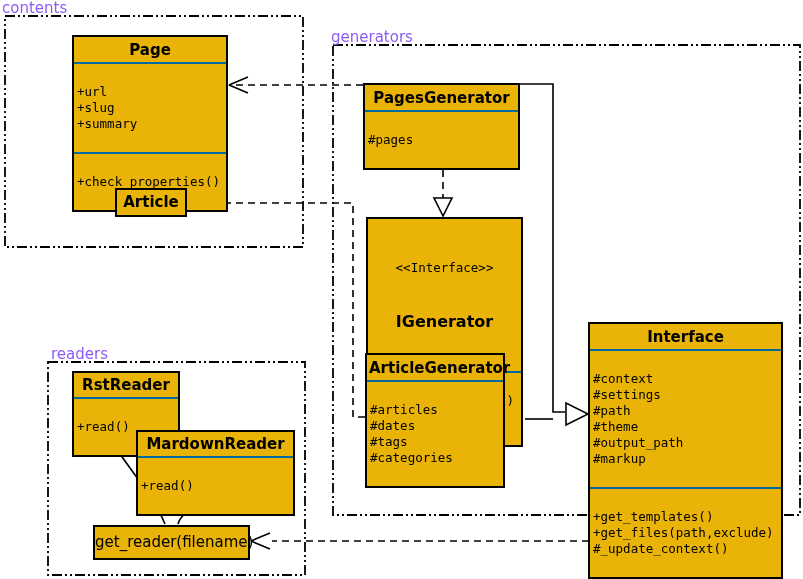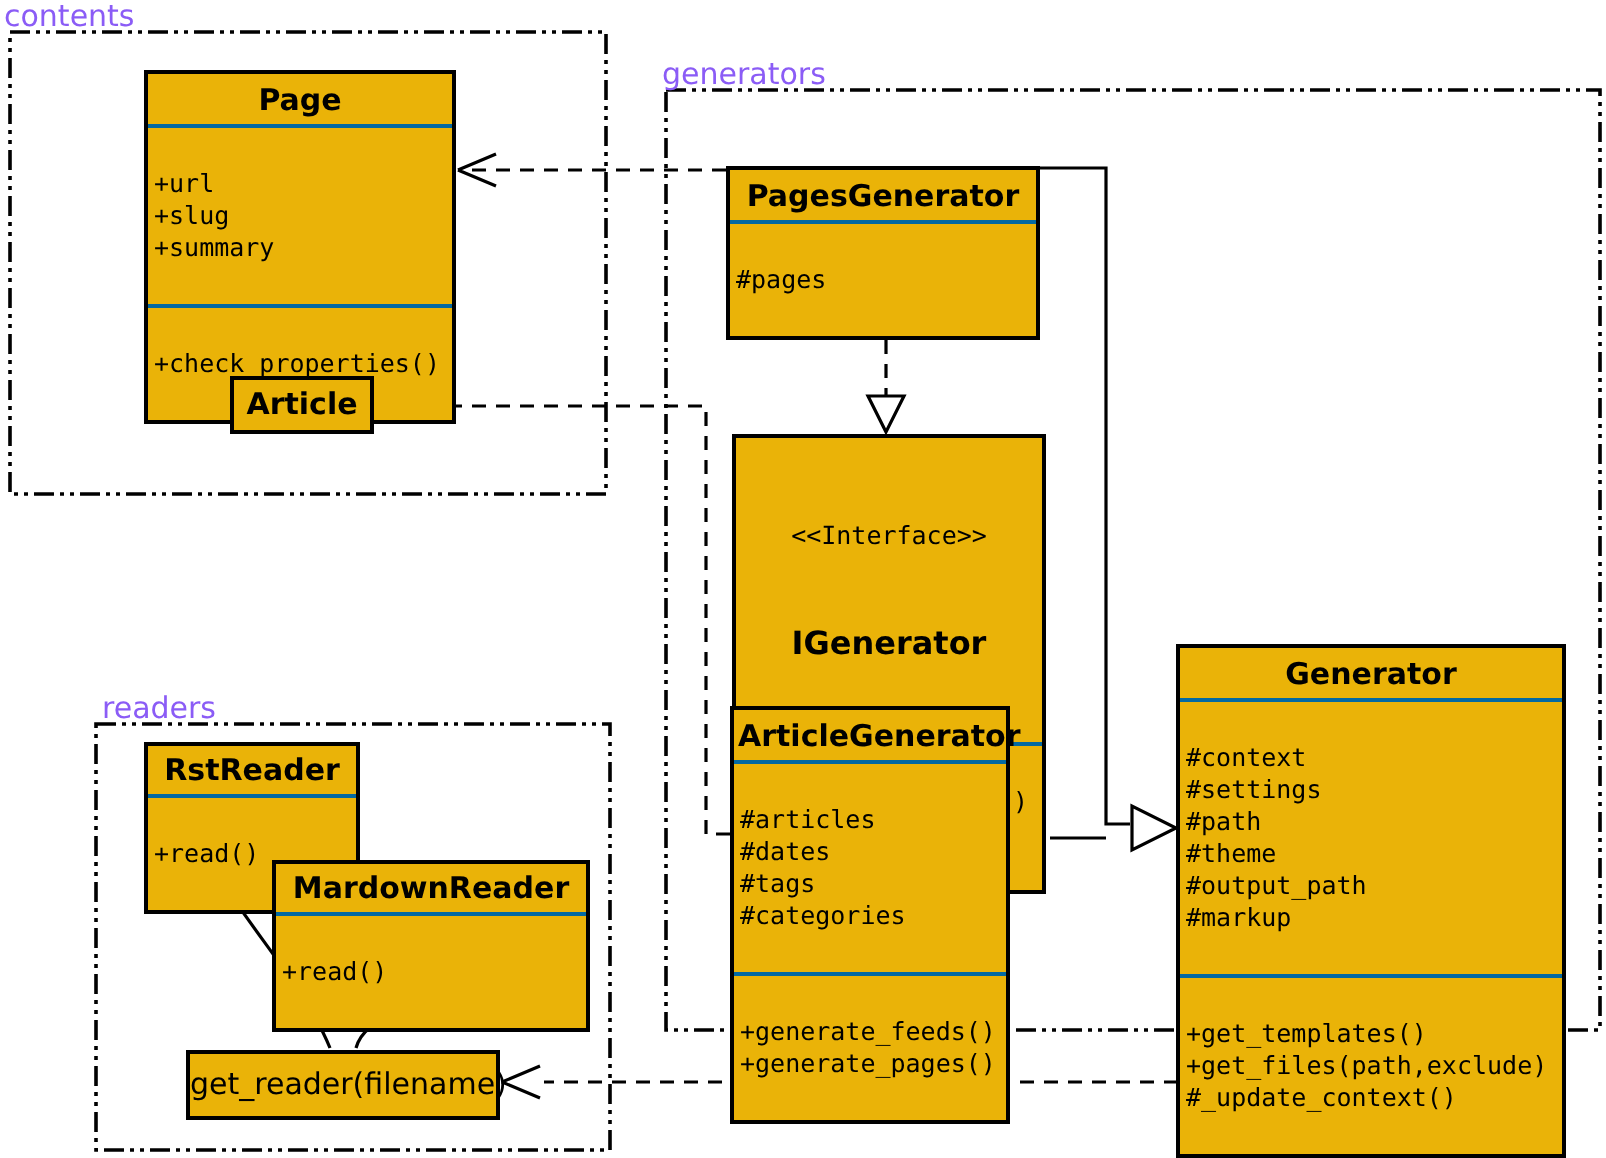--- a/index.html
+++ b/index.html
@@ -132,28 +132,24 @@
   </div>
 
   <div class="cls" style="left:365px;top:353px;width:140px;">
     <div class="cls-title">ArticleGenerator</div>
     <div class="compartment">
         <div class="row">#articles</div>
         <div class="row">#dates</div>
         <div class="row">#tags</div>
         <div class="row">#categories</div>
       </div>
-    <div class="compartment">
-        <div class="row">+generate_feeds()</div>
-        <div class="row">+generate_pages()</div>
-      </div>
   </div>
 
   <div class="cls" style="left:588px;top:322px;width:195px;">
-    <div class="cls-title">Generator</div>
+    <div class="cls-title">Interface</div>
     <div class="compartment">
         <div class="row">#context</div>
         <div class="row">#settings</div>
         <div class="row">#path</div>
         <div class="row">#theme</div>
         <div class="row">#output_path</div>
         <div class="row">#markup</div>
       </div>
     <div class="compartment">
         <div class="row">+get_templates()</div>

